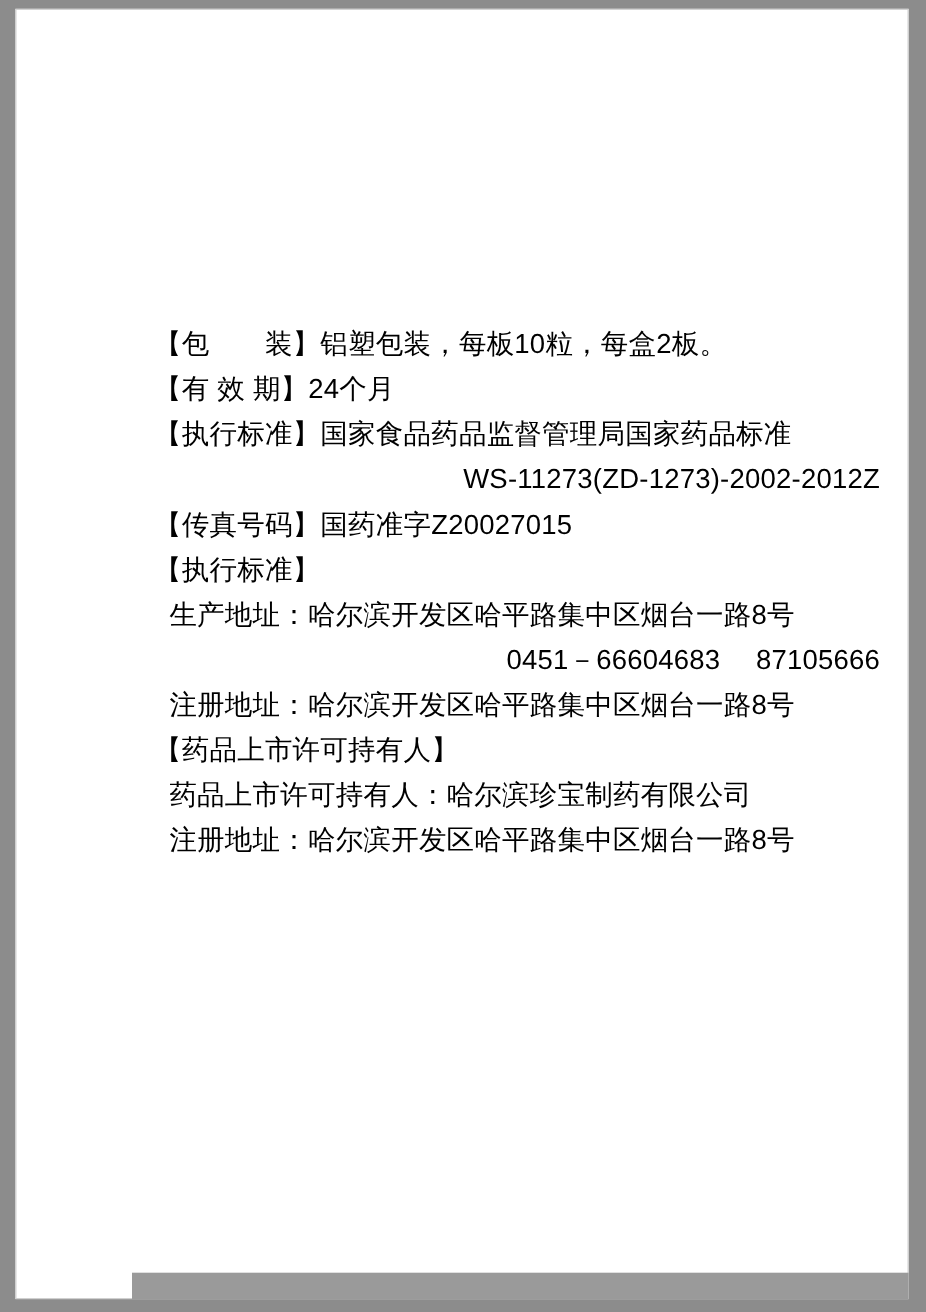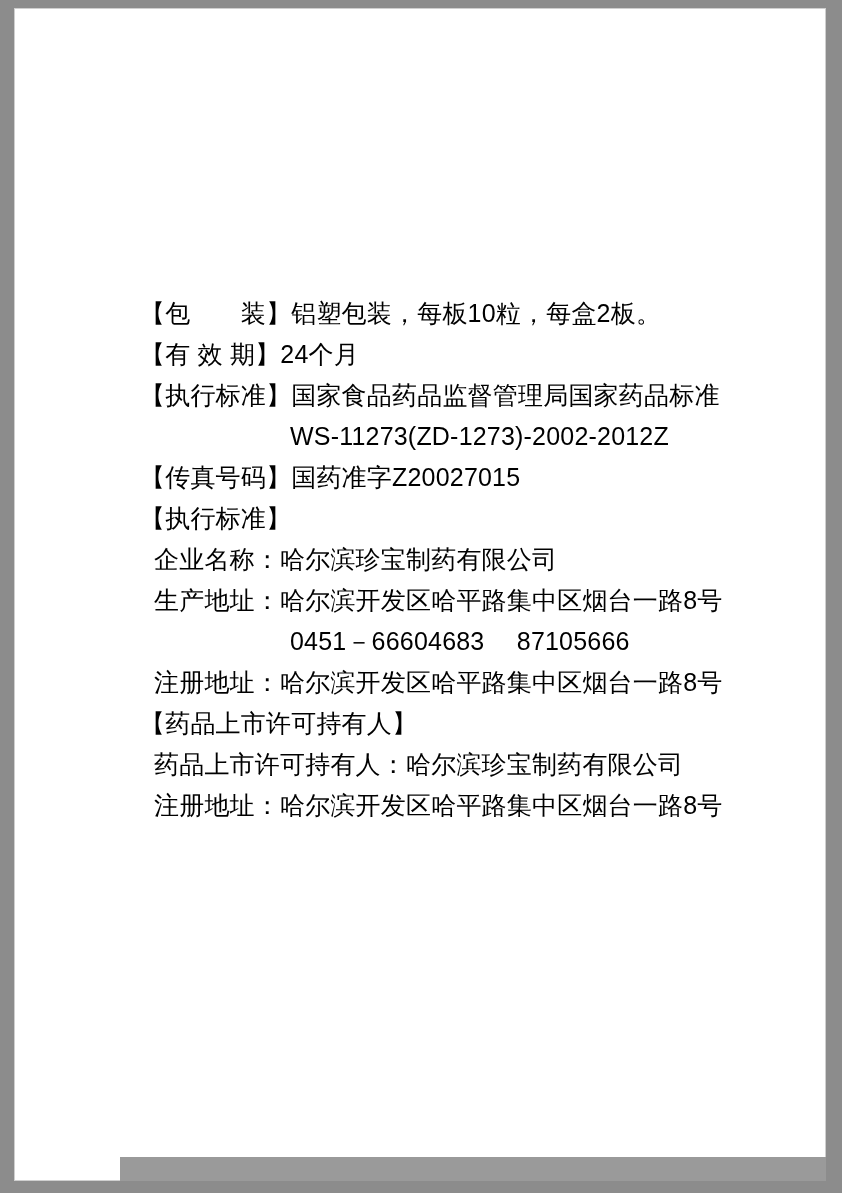--- a/index.html
+++ b/index.html
@@ -39,39 +39,38 @@
     margin-left: 17px;
   }
   .line {
     font-size: 25px;
     line-height: 41px;
     color: #000000;
     white-space: pre;
     letter-spacing: 0.2px;
   }
   .line.indent-1 { padding-left: 14px; }
-  .line.indent-2 { padding-left: 150px; }
+  .line.indent-2 { padding-left: 150px; text-align: right; }
   .sec-head { font-weight: normal; }
   .latin {
     font-family: "Liberation Sans", sans-serif;
   }
 </style>
 </head>
 <body>
 
 <div class="page">
   <div class="content">
 
     <div class="line sec-head">【包　　装】铝塑包装，每板10粒，每盒2板。</div>
     <div class="line sec-head">【有 效 期】24个月</div>
     <div class="line sec-head">【执行标准】国家食品药品监督管理局国家药品标准</div>
     <div class="line indent-2 latin">WS-11273(ZD-1273)-2002-2012Z</div>
     <div class="line sec-head">【传真号码】国药准字Z20027015</div>
     <div class="line sec-head">【执行标准】</div>
-    <div class="line indent-1">企业名称：哈尔滨珍宝制药有限公司</div>
     <div class="line indent-1">生产地址：哈尔滨开发区哈平路集中区烟台一路8号</div>
     <div class="line indent-2">0451－66604683　 87105666</div>
     <div class="line indent-1">注册地址：哈尔滨开发区哈平路集中区烟台一路8号</div>
     <div class="line sec-head">【药品上市许可持有人】</div>
     <div class="line indent-1">药品上市许可持有人：哈尔滨珍宝制药有限公司</div>
     <div class="line indent-1">注册地址：哈尔滨开发区哈平路集中区烟台一路8号</div>
 
   </div>
 </div>
 <div class="page-shadow-bottom"></div>

